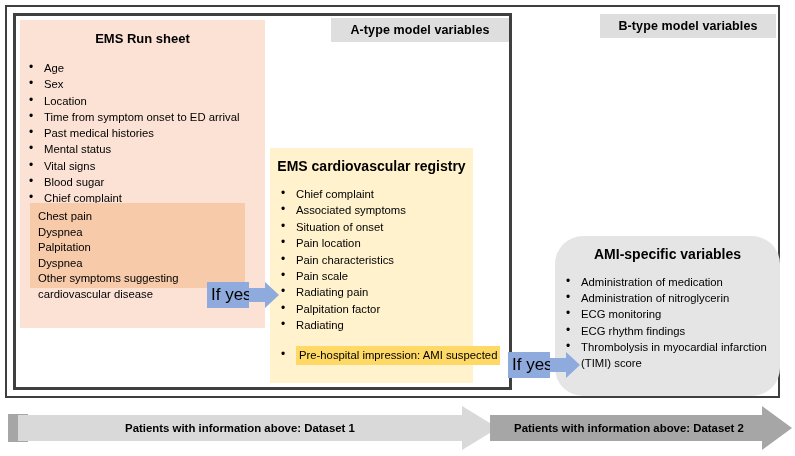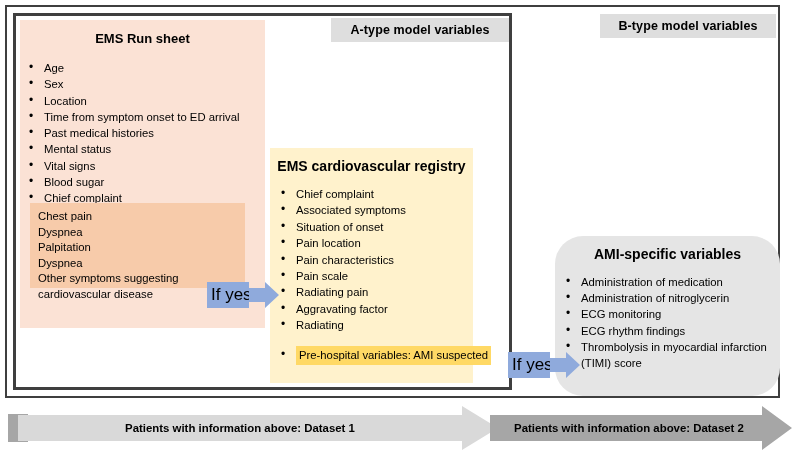--- a/index.html
+++ b/index.html
@@ -191,26 +191,26 @@
   <div class="yellow-box">
     <div class="box-title" id="yellow-title">EMS cardiovascular registry</div>
     <ul class="blist" id="yellow-list">
       <li><span class="bul">•</span><span>Chief complaint</span></li>
       <li><span class="bul">•</span><span>Associated symptoms</span></li>
       <li><span class="bul">•</span><span>Situation of onset</span></li>
       <li><span class="bul">•</span><span>Pain location</span></li>
       <li><span class="bul">•</span><span>Pain characteristics</span></li>
       <li><span class="bul">•</span><span>Pain scale</span></li>
       <li><span class="bul">•</span><span>Radiating pain</span></li>
-      <li><span class="bul">•</span><span>Aggravating factor</span></li>
+      <li><span class="bul">•</span><span>Palpitation factor</span></li>
       <li><span class="bul">•</span><span>Radiating</span></li>
     </ul>
     <div class="impression-row">
       <span class="bul">•</span>
-      <span class="impression-hl">Pre-hospital variables: AMI suspected</span>
+      <span class="impression-hl">Pre-hospital impression: AMI suspected</span>
     </div>
   </div>
 
   <div class="green-box">
     <div class="box-title" id="green-title">AMI-specific variables</div>
     <ul class="blist" id="green-list">
       <li><span class="bul">•</span><span>Administration of medication</span></li>
       <li><span class="bul">•</span><span>Administration of nitroglycerin</span></li>
       <li><span class="bul">•</span><span>ECG monitoring</span></li>
       <li><span class="bul">•</span><span>ECG rhythm findings</span></li>

